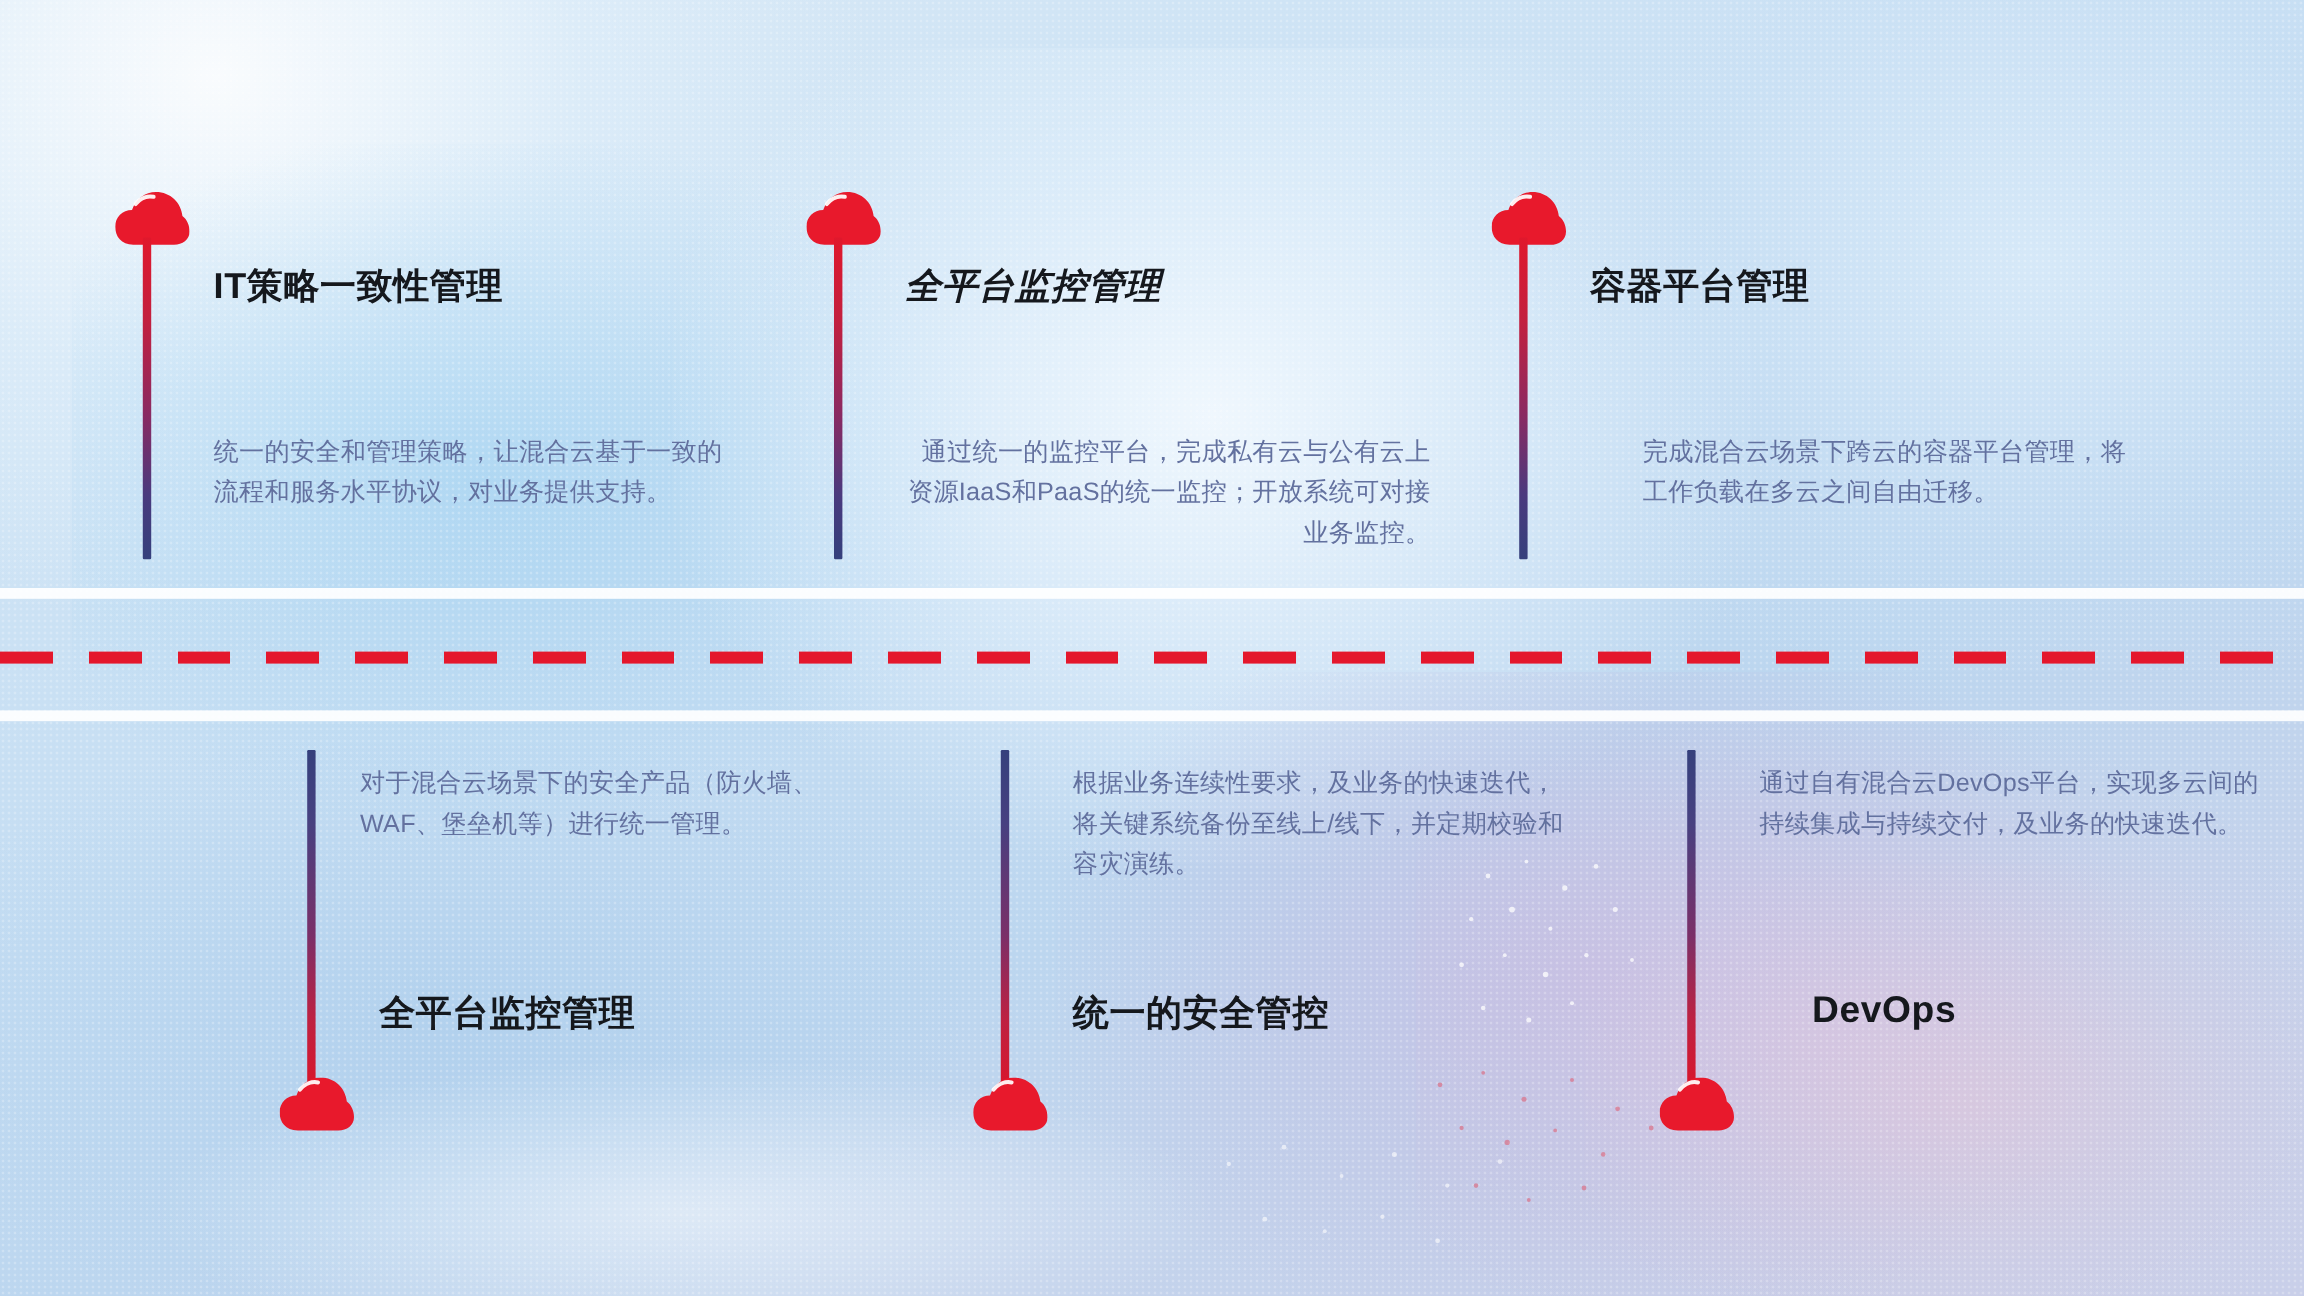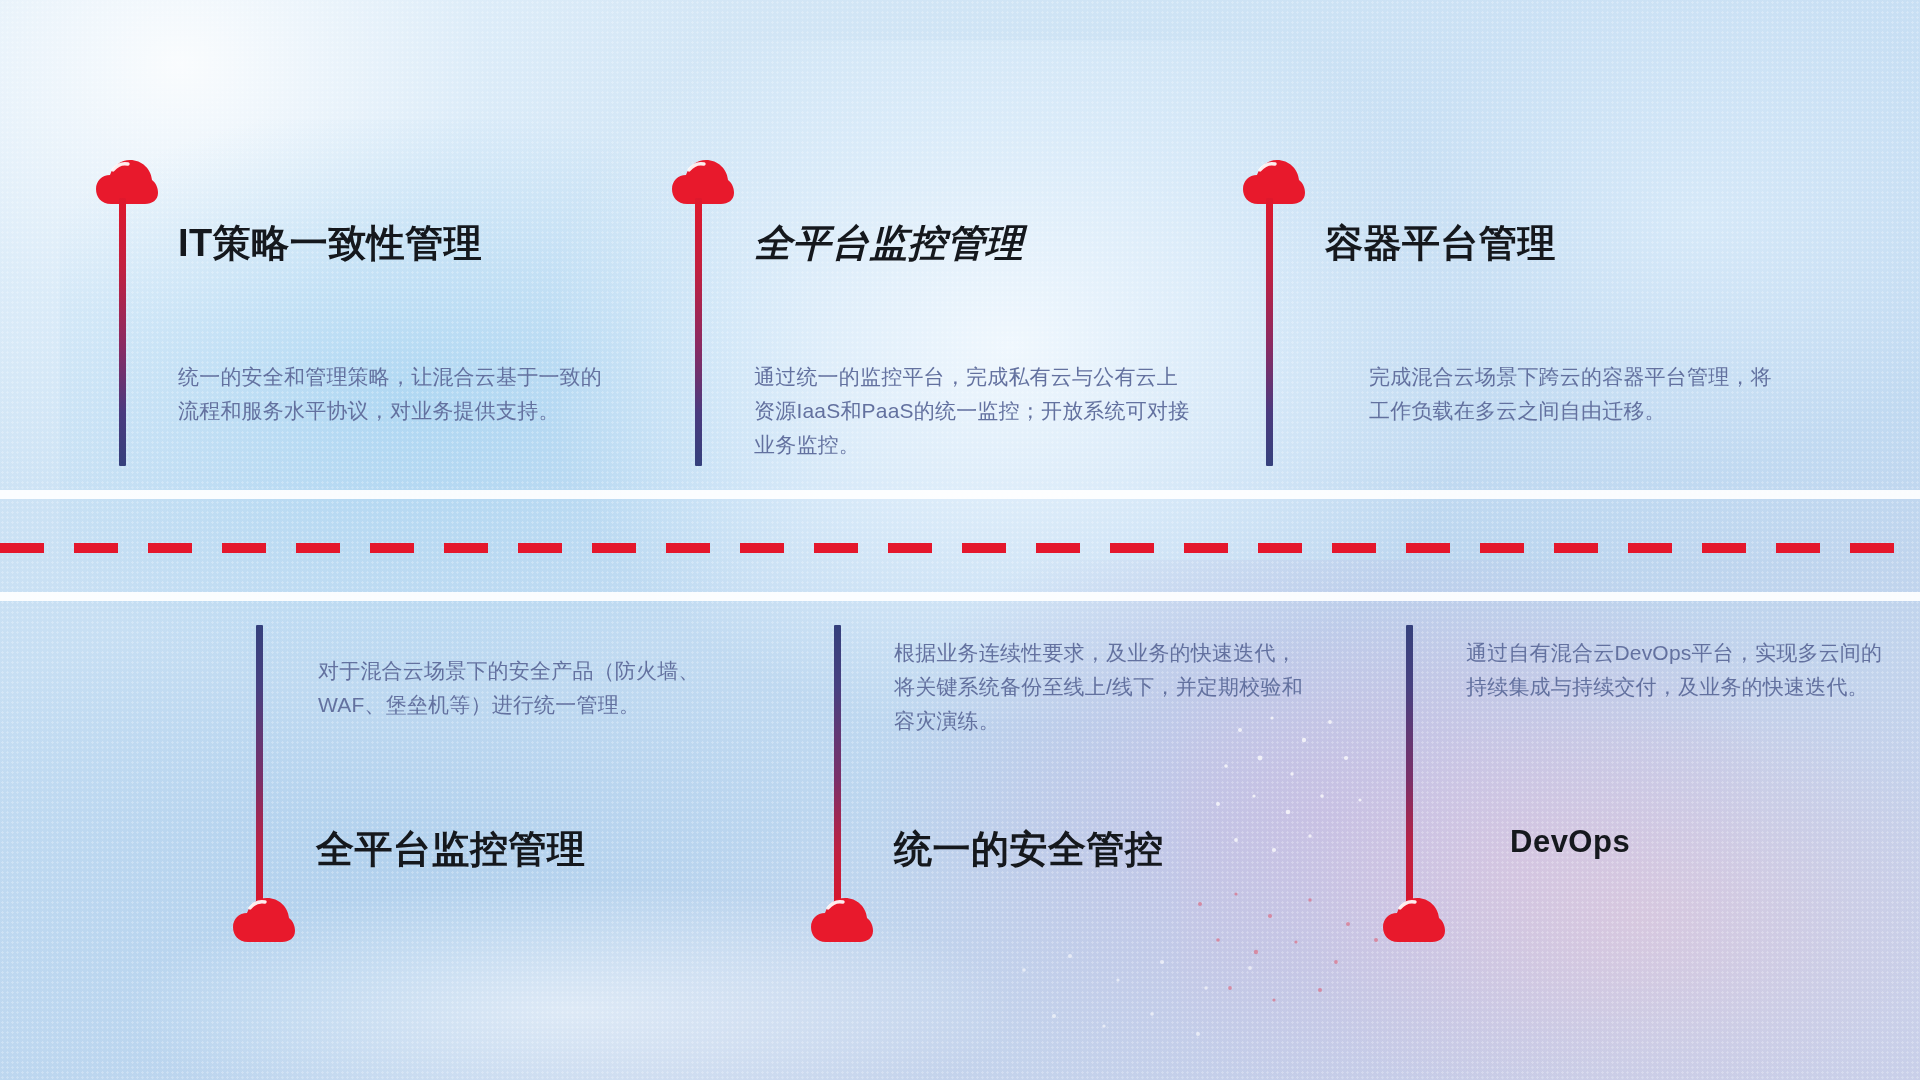--- a/index.html
+++ b/index.html
@@ -82,21 +82,21 @@
     background:linear-gradient(to bottom,#e0182c 0%,#c2203f 26%,#8a2a62 55%,#4a3a7e 80%,#35407c 100%);
   }
   .stem-bottom{
     background:linear-gradient(to bottom,#35407c 0%,#474080 22%,#7a2f68 55%,#bd2142 80%,#d8162c 100%);
   }
 
   .cloud{position:absolute;width:62px;height:46px;}
 
   .title{
     position:absolute;
-    font-size:38px;font-weight:bold;color:#15181d;
+    font-size:30px;font-weight:bold;color:#15181d;
     letter-spacing:.5px;white-space:nowrap;
   }
   .title-latin{font-size:31px;margin-left:44px;}
 
   .body{
     position:absolute;
     font-size:21px;line-height:34px;color:#63719f;
     letter-spacing:.2px;
   }
 </style>
@@ -184,40 +184,40 @@
     <div class="body" style="left:178px;top:360px;width:430px;">统一的安全和管理策略，让混合云基于一致的流程和服务水平协议，对业务提供支持。</div>
   </div>
 
   <div class="item">
     <svg class="cloud" style="left:672px;top:160px;" viewBox="0 0 62 46">
       <path d="M15 44 C5 44 0 37 0 29 C0 21 6 15 14 15 C17 6 25 0 34 0 C46 0 55 9 56 20 C60 23 62 28 62 33 C62 40 56 44 49 44 Z" fill="#E8192C"></path>
       <path d="M17 10 C21 5 27 3 32 4" stroke="#ffffff" stroke-width="3.4" fill="none" stroke-linecap="round" opacity=".92"></path>
     </svg>
     <div class="stem stem-top" style="left:695px;top:198px;height:268px;"></div>
     <div class="title" style="left:754px;top:218px;font-style:italic;">全平台监控管理</div>
-    <div class="body" style="left:754px;top:360px;width:438px;">通过统一的监控平台，完成私有云与公有云上资源IaaS和PaaS的统一监控；开放系统可对接业务监控。</div>
+    <div class="body" style="left:754px;top:360px;width:438px;text-align:right;">通过统一的监控平台，完成私有云与公有云上资源IaaS和PaaS的统一监控；开放系统可对接业务监控。</div>
   </div>
 
   <div class="item">
     <svg class="cloud" style="left:1243px;top:160px;" viewBox="0 0 62 46">
       <path d="M15 44 C5 44 0 37 0 29 C0 21 6 15 14 15 C17 6 25 0 34 0 C46 0 55 9 56 20 C60 23 62 28 62 33 C62 40 56 44 49 44 Z" fill="#E8192C"></path>
       <path d="M17 10 C21 5 27 3 32 4" stroke="#ffffff" stroke-width="3.4" fill="none" stroke-linecap="round" opacity=".92"></path>
     </svg>
     <div class="stem stem-top" style="left:1266px;top:198px;height:268px;"></div>
     <div class="title" style="left:1325px;top:218px;">容器平台管理</div>
     <div class="body" style="left:1369px;top:360px;width:420px;">完成混合云场景下跨云的容器平台管理，将工作负载在多云之间自由迁移。</div>
   </div>
 
   <div class="item">
     <div class="stem stem-bottom" style="left:256px;top:625px;height:280px;"></div>
     <svg class="cloud" style="left:233px;top:898px;" viewBox="0 0 62 46">
       <path d="M15 44 C5 44 0 37 0 29 C0 21 6 15 14 15 C17 6 25 0 34 0 C46 0 55 9 56 20 C60 23 62 28 62 33 C62 40 56 44 49 44 Z" fill="#E8192C"></path>
       <path d="M17 10 C21 5 27 3 32 4" stroke="#ffffff" stroke-width="3.4" fill="none" stroke-linecap="round" opacity=".92"></path>
     </svg>
-    <div class="body" style="left:318px;top:636px;width:420px;margin-top:18px;">对于混合云场景下的安全产品（防火墙、WAF、堡垒机等）进行统一管理。</div>
+    <div class="body" style="left:300px;top:636px;width:420px;">对于混合云场景下的安全产品（防火墙、WAF、堡垒机等）进行统一管理。</div>
     <div class="title" style="left:316px;top:824px;">全平台监控管理</div>
   </div>
 
   <div class="item">
     <div class="stem stem-bottom" style="left:834px;top:625px;height:280px;"></div>
     <svg class="cloud" style="left:811px;top:898px;" viewBox="0 0 62 46">
       <path d="M15 44 C5 44 0 37 0 29 C0 21 6 15 14 15 C17 6 25 0 34 0 C46 0 55 9 56 20 C60 23 62 28 62 33 C62 40 56 44 49 44 Z" fill="#E8192C"></path>
       <path d="M17 10 C21 5 27 3 32 4" stroke="#ffffff" stroke-width="3.4" fill="none" stroke-linecap="round" opacity=".92"></path>
     </svg>
     <div class="body" style="left:894px;top:636px;width:420px;">根据业务连续性要求，及业务的快速迭代，将关键系统备份至线上/线下，并定期校验和容灾演练。</div>

